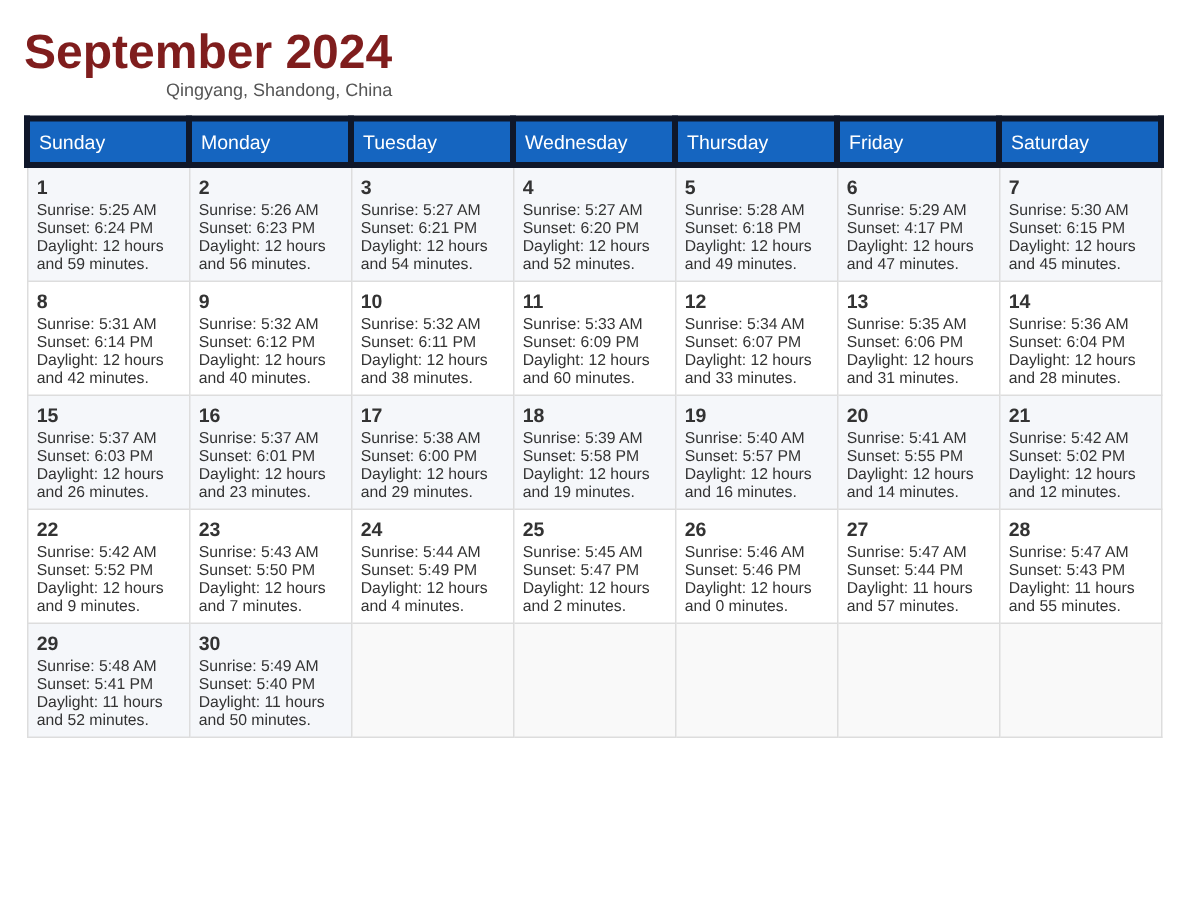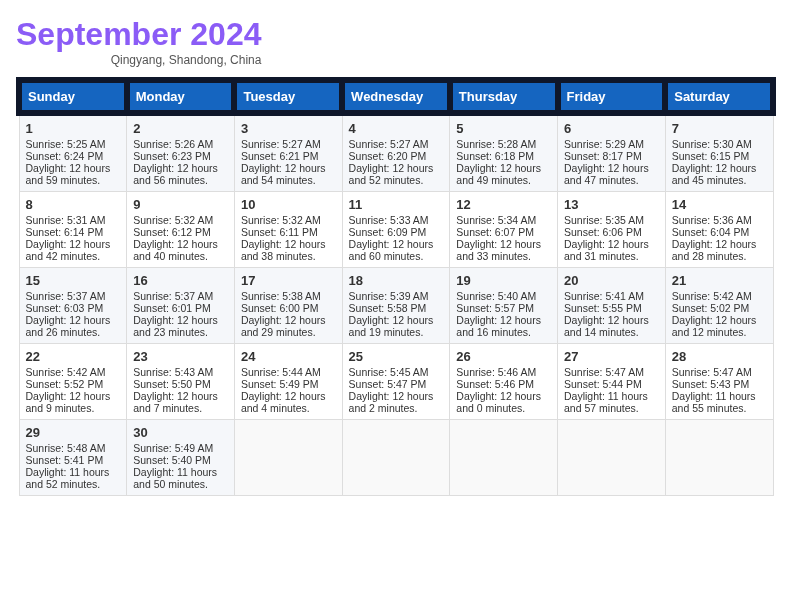--- a/index.html
+++ b/index.html
@@ -33,39 +33,39 @@
       width: 28px;
       height: 28px;
       margin-left: 3px;
     }
     .title-block {
       text-align: right;
     }
     .month-title {
       font-size: 32px;
       font-weight: bold;
-      color: #8b5cf6;
+      color: #7f1d1d;
     }
     .location-title {
       font-size: 12px;
       color: #555;
     }
     table {
       width: 100%;
       border-collapse: collapse;
     }
     thead tr {
       background-color: #1565c0;
       color: #fff;
     }
     thead th {
       padding: 6px 6px;
       font-size: 13px;
-      font-weight: bold;
-      border: 6px solid #0f172a;
+      font-weight: normal;
+      border: 4px solid #0f172a;
       text-align: left;
     }
     tbody tr {
       border-bottom: 1px solid #ccc;
     }
     tbody td {
       vertical-align: top;
       padding: 5px 6px;
       font-size: 10.5px;
       color: #333;
@@ -145,21 +145,21 @@
         <td>
           <span class="day-num">5</span>
           <div>Sunrise: 5:28 AM</div>
           <div>Sunset: 6:18 PM</div>
           <div>Daylight: 12 hours</div>
           <div>and 49 minutes.</div>
         </td>
         <td>
           <span class="day-num">6</span>
           <div>Sunrise: 5:29 AM</div>
-          <div>Sunset: 8:17 PM</div>
+          <div>Sunset: 4:17 PM</div>
           <div>Daylight: 12 hours</div>
           <div>and 47 minutes.</div>
         </td>
         <td>
           <span class="day-num">7</span>
           <div>Sunrise: 5:30 AM</div>
           <div>Sunset: 6:15 PM</div>
           <div>Daylight: 12 hours</div>
           <div>and 45 minutes.</div>
         </td>

